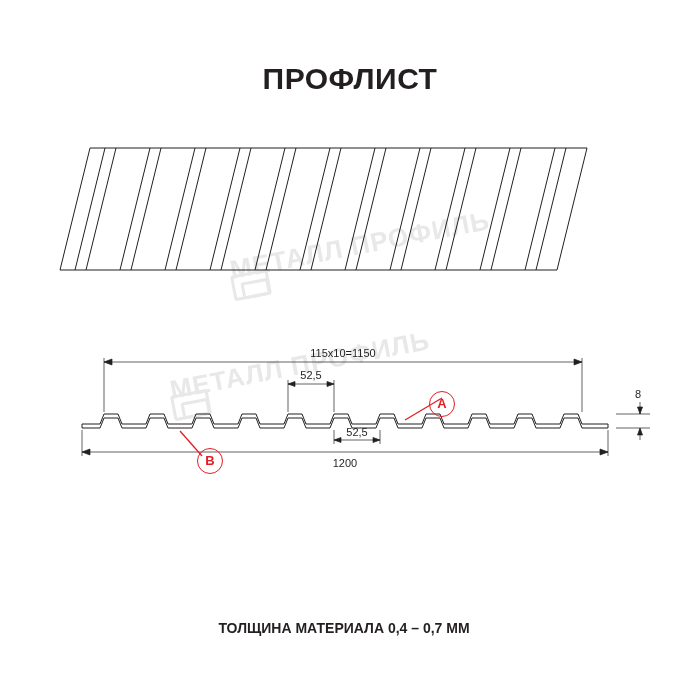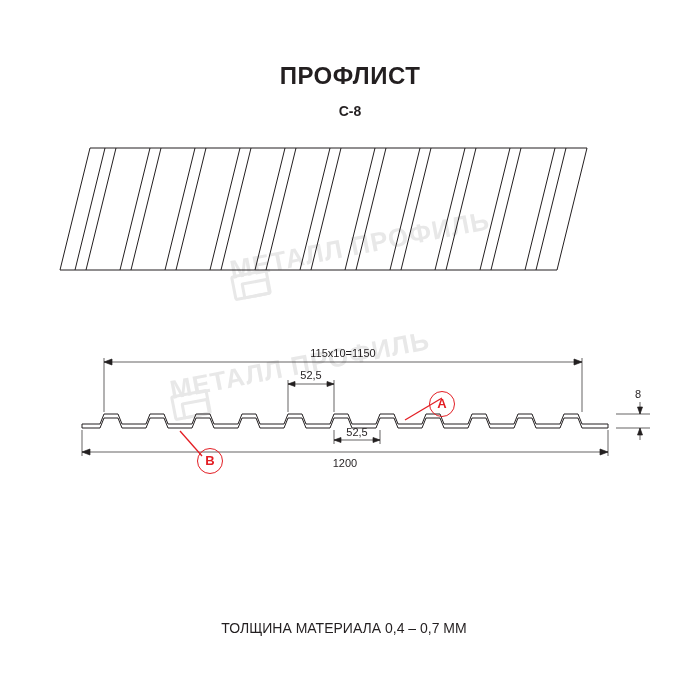--- a/index.html
+++ b/index.html
@@ -19,21 +19,21 @@
     background: #ffffff;
   }
 
   
   .title {
     position: absolute;
     top: 62px;
     left: 0;
     width: 700px;
     text-align: center;
-    font-size: 24px;
+    font-size: 30px;
     font-weight: bold;
     letter-spacing: 0.5px;
     color: #231f20;
   }
   .subtitle {
     position: absolute;
     top: 103px;
     left: 0;
     width: 700px;
     text-align: center;
@@ -91,21 +91,21 @@
   }
 
   
   .footer {
     position: absolute;
     top: 620px;
     left: 0;
     width: 688px;
     text-align: center;
     font-size: 14px;
-    font-weight: normal;
+    font-weight: bold;
     color: #231f20;
   }
 
   
   .callout {
     position: absolute;
     width: 26px;
     height: 26px;
     border: 1.6px solid #e31e24;
     border-radius: 50%;
@@ -128,21 +128,20 @@
     font-size: 11px;
     fill: #231f20;
   }
 </style>
 </head>
 <body>
 
 <div id="sheet">
 
   <div class="title">ПРОФЛИСТ</div>
-  <div class="subtitle">C-8</div>
 
   <div class="watermark wm1">МЕТАЛЛ ПРОФИЛЬ</div>
   <div class="watermark wm2">МЕТАЛЛ ПРОФИЛЬ</div>
   <div class="wm-logo wml1"></div>
   <div class="wm-logo wml2"></div>
 
   <div class="iso-wrap">
     <svg width="590" height="160" viewBox="0 0 590 160">
 
       <path class="ln" d="M 30 8 L 527 8"></path>

